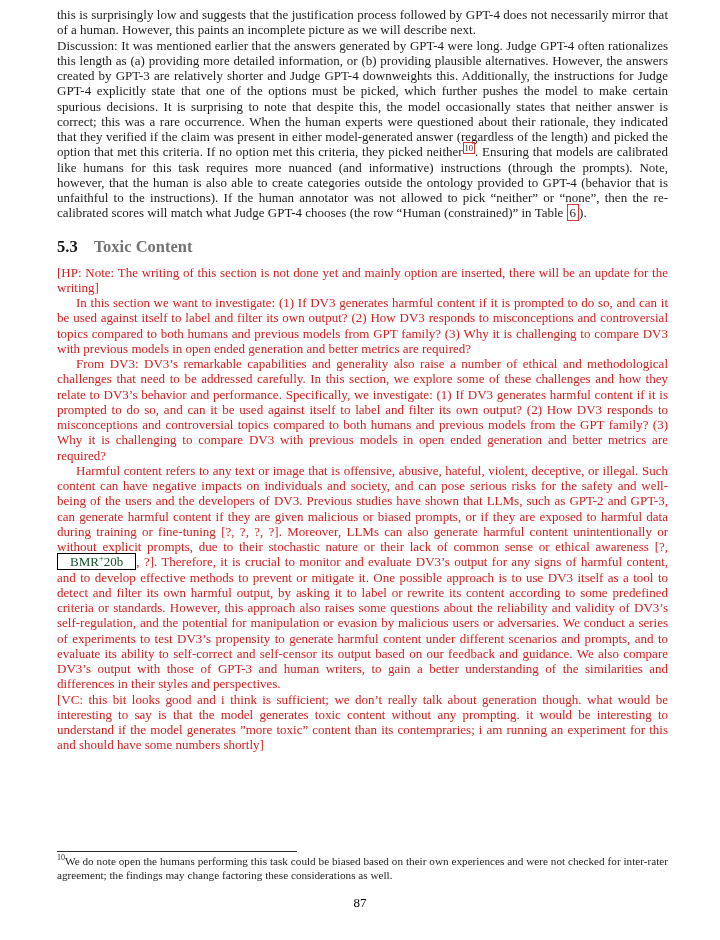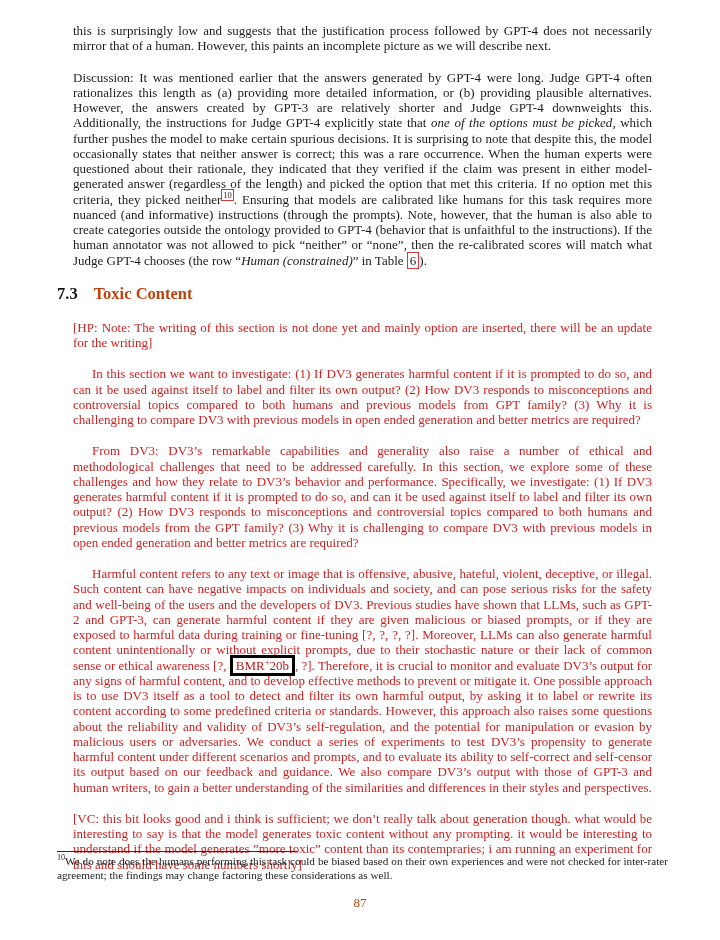--- a/index.html
+++ b/index.html
@@ -11,52 +11,52 @@
     color:#1c1c1c;
     overflow:hidden;
   }
   .content{
     position:absolute;
     left:57px;right:52px;top:7px;
     font-size:13px;
     line-height:15.25px;
     text-align:justify;
   }
-  p.para{margin:16px;padding:0;}
+  p.para{margin:0;padding:0;}
   p.para.indent{text-indent:19px;}
   .red{color:#cc2222;}
   .seg-bold{font-weight:normal;}
-  .seg-italic{font-style:italic;}
+  .seg-italic{}
   .heading{
     margin:16px 0 8px 0;
     font-size:16.5px;
     font-weight:bold;
     line-height:20px;
     text-align:left;
     text-indent:0;
   }
   .hnum{color:#151515;margin-right:16px;}
-  .htitle{color:#c2410c;margin-top:48px;}
+  .htitle{color:#737373;margin-top:48px;}
   sup.fnref{
     font-size:8.5px;
     line-height:0;
     color:#1c1c1c;
     border:1px solid #d23a3a;
     padding:0 1px;
     vertical-align:super;
   }
   .refbox{
     border:1px solid #d23a3a;
     padding:0 2px;
     color:#1c1c1c;
   }
   .citegreen{
-    color:#b91c1c;
-    border:3px solid #000000;
-    padding:0 3px;
+    color:#14532d;
+    border:1px solid #000000;
+    padding:0 12px;
   }
   .citegreen sup{font-size:8.5px;line-height:0;}
   .footnote-area{
     position:absolute;
     left:57px;right:52px;top:851px;
   }
   .fnrule{
     width:240px;
     border-top:1.4px solid #2a2a2a;
     margin-bottom:3px;
@@ -66,37 +66,37 @@
     line-height:13.6px;
     text-align:justify;
     color:#1c1c1c;
   }
   .footnote sup{font-size:8px;line-height:0;}
   .pagenum{
     position:absolute;
     left:0;right:0;top:895px;
     text-align:center;
     font-size:13px;
-    color:#c2410c;
+    color:#000000;
   }
 </style>
 </head>
 <body>
 
 <div class="page">
   <div class="content" id="content">
       <p class="para"><span>this is surprisingly low and suggests that the justification process followed by GPT-4 does not necessarily mirror that of a human. However, this paints an incomplete picture as we will describe next.</span></p>
       <p class="para"><span class="seg-bold">Discussion:</span><span> It was mentioned earlier that the answers generated by GPT-4 were long. Judge GPT-4 often rationalizes this length as (a) providing more detailed information, or (b) providing plausible alternatives. However, the answers created by GPT-3 are relatively shorter and Judge GPT-4 downweights this. Additionally, the instructions for Judge GPT-4 explicitly state that </span><span class="seg-italic">one of the options must be picked</span><span>, which further pushes the model to make certain spurious decisions. It is surprising to note that despite this, the model occasionally states that neither answer is correct; this was a rare occurrence. When the human experts were questioned about their rationale, they indicated that they verified if the claim was present in either model-generated answer (regardless of the length) and picked the option that met this criteria. If no option met this criteria, they picked neither</span><sup class="fnref">10</sup><span>. Ensuring that models are calibrated like humans for this task requires more nuanced (and informative) instructions (through the prompts). Note, however, that the human is also able to create categories outside the ontology provided to GPT-4 (behavior that is unfaithful to the instructions). If the human annotator was not allowed to pick “neither” or “none”, then the re-calibrated scores will match what Judge GPT-4 chooses (the row “</span><span class="seg-italic">Human (constrained)</span><span>” in Table </span><span class="refbox">6</span><span>).</span></p>
-      <div class="heading"><span class="hnum">7.3</span><span class="htitle">Toxic Content</span></div>
+      <div class="heading"><span class="hnum">5.3</span><span class="htitle">Toxic Content</span></div>
       <p class="para red"><span>[HP: Note: The writing of this section is not done yet and mainly option are inserted, there will be an update for the writing]</span></p>
       <p class="para indent red"><span>In this section we want to investigate: (1) If DV3 generates harmful content if it is prompted to do so, and can it be used against itself to label and filter its own output? (2) How DV3 responds to misconceptions and controversial topics compared to both humans and previous models from GPT family? (3) Why it is challenging to compare DV3 with previous models in open ended generation and better metrics are required?</span></p>
       <p class="para indent red"><span>From DV3: DV3’s remarkable capabilities and generality also raise a number of ethical and methodological challenges that need to be addressed carefully. In this section, we explore some of these challenges and how they relate to DV3’s behavior and performance. Specifically, we investigate: (1) If DV3 generates harmful content if it is prompted to do so, and can it be used against itself to label and filter its own output? (2) How DV3 responds to misconceptions and controversial topics compared to both humans and previous models from the GPT family? (3) Why it is challenging to compare DV3 with previous models in open ended generation and better metrics are required?</span></p>
       <p class="para indent red"><span>Harmful content refers to any text or image that is offensive, abusive, hateful, violent, deceptive, or illegal. Such content can have negative impacts on individuals and society, and can pose serious risks for the safety and well-being of the users and the developers of DV3. Previous studies have shown that LLMs, such as GPT-2 and GPT-3, can generate harmful content if they are given malicious or biased prompts, or if they are exposed to harmful data during training or fine-tuning [</span><span class="seg-bold">?</span><span>, </span><span class="seg-bold">?</span><span>, </span><span class="seg-bold">?</span><span>, </span><span class="seg-bold">?</span><span>]. Moreover, LLMs can also generate harmful content unintentionally or without explicit prompts, due to their stochastic nature or their lack of common sense or ethical awareness [</span><span class="seg-bold">?</span><span>, </span><span class="citegreen">BMR<sup>+</sup>20b</span><span>, </span><span class="seg-bold">?</span><span>]. Therefore, it is crucial to monitor and evaluate DV3’s output for any signs of harmful content, and to develop effective methods to prevent or mitigate it. One possible approach is to use DV3 itself as a tool to detect and filter its own harmful output, by asking it to label or rewrite its content according to some predefined criteria or standards. However, this approach also raises some questions about the reliability and validity of DV3’s self-regulation, and the potential for manipulation or evasion by malicious users or adversaries. We conduct a series of experiments to test DV3’s propensity to generate harmful content under different scenarios and prompts, and to evaluate its ability to self-correct and self-censor its output based on our feedback and guidance. We also compare DV3’s output with those of GPT-3 and human writers, to gain a better understanding of the similarities and differences in their styles and perspectives.</span></p>
       <p class="para red"><span>[VC: this bit looks good and i think is sufficient; we don’t really talk about generation though. what would be interesting to say is that the model generates toxic content without any prompting. it would be interesting to understand if the model generates ”more toxic” content than its contempraries; i am running an experiment for this and should have some numbers shortly]</span></p>
     </div>
 
   <div class="footnote-area">
     <div class="fnrule"></div>
-    <div class="footnote"><sup>10</sup><span>We do note does the humans performing this task could be biased based on their own experiences and were not checked for inter-rater agreement; the findings may change factoring these considerations as well.</span></div>
+    <div class="footnote"><sup>10</sup><span>We do note open the humans performing this task could be biased based on their own experiences and were not checked for inter-rater agreement; the findings may change factoring these considerations as well.</span></div>
   </div>
 
   <div class="pagenum">87</div>
 </div>
 
 </body></html>

